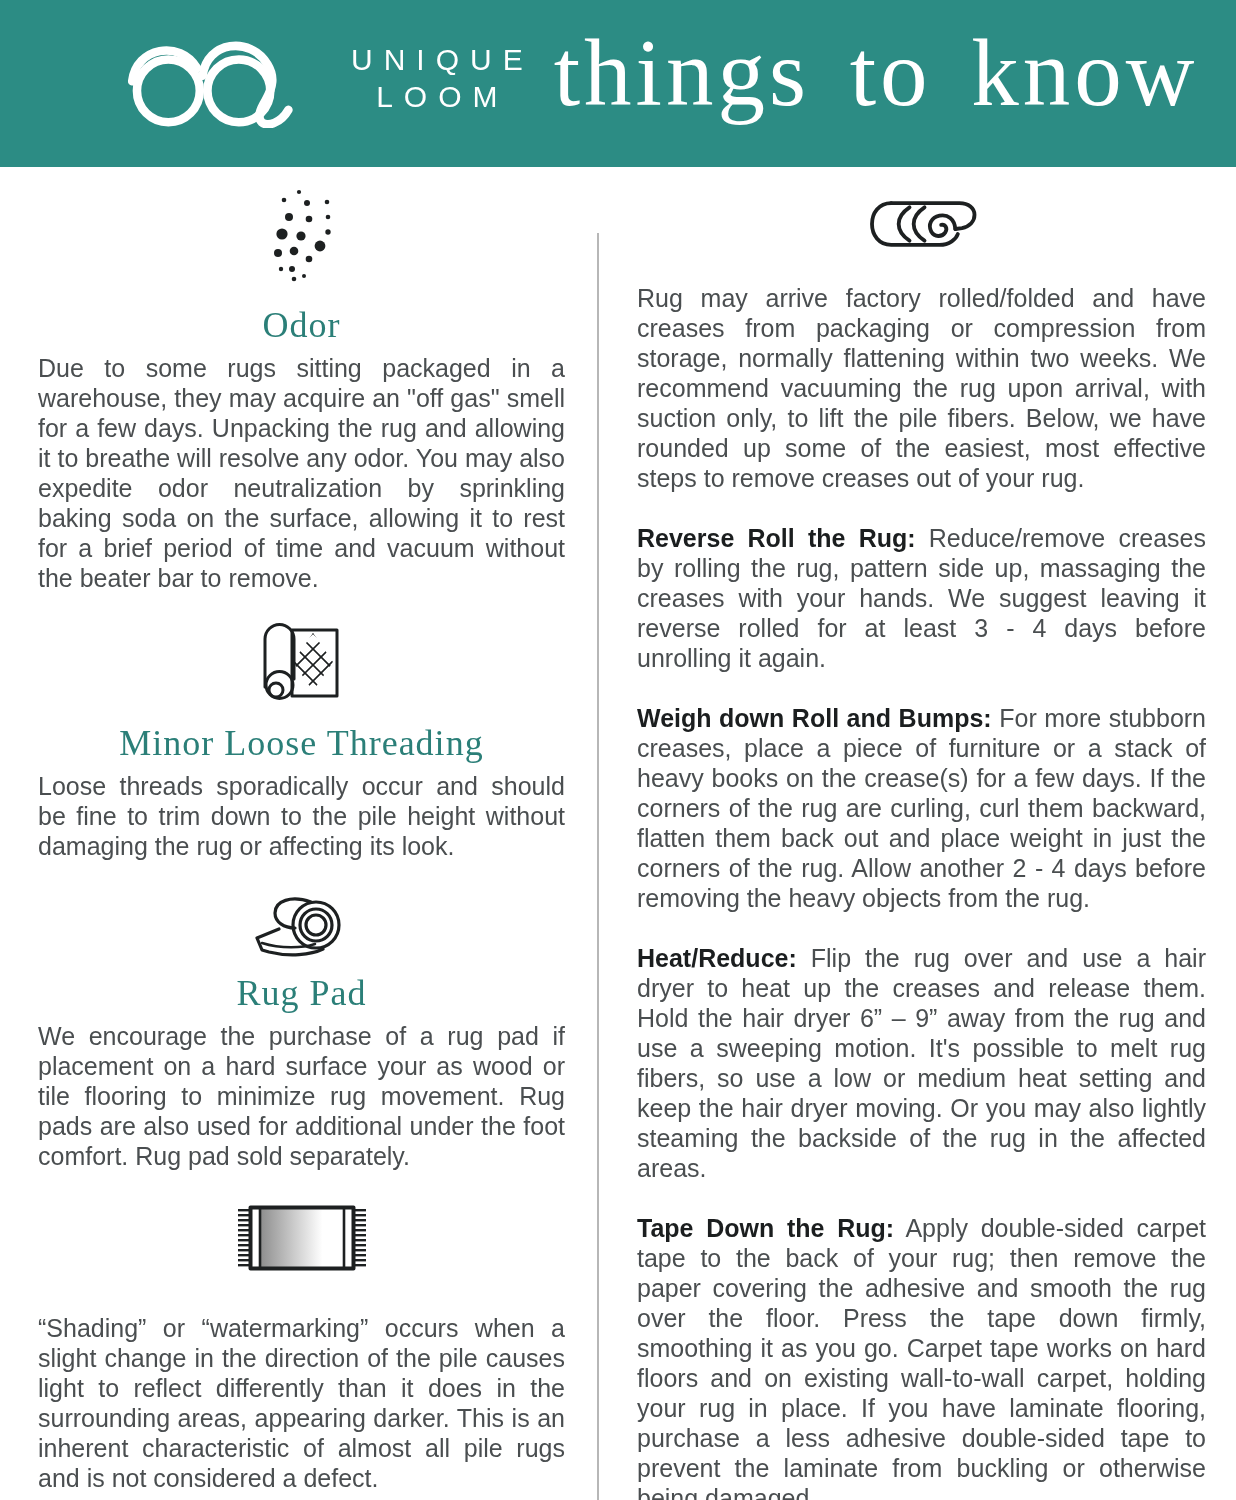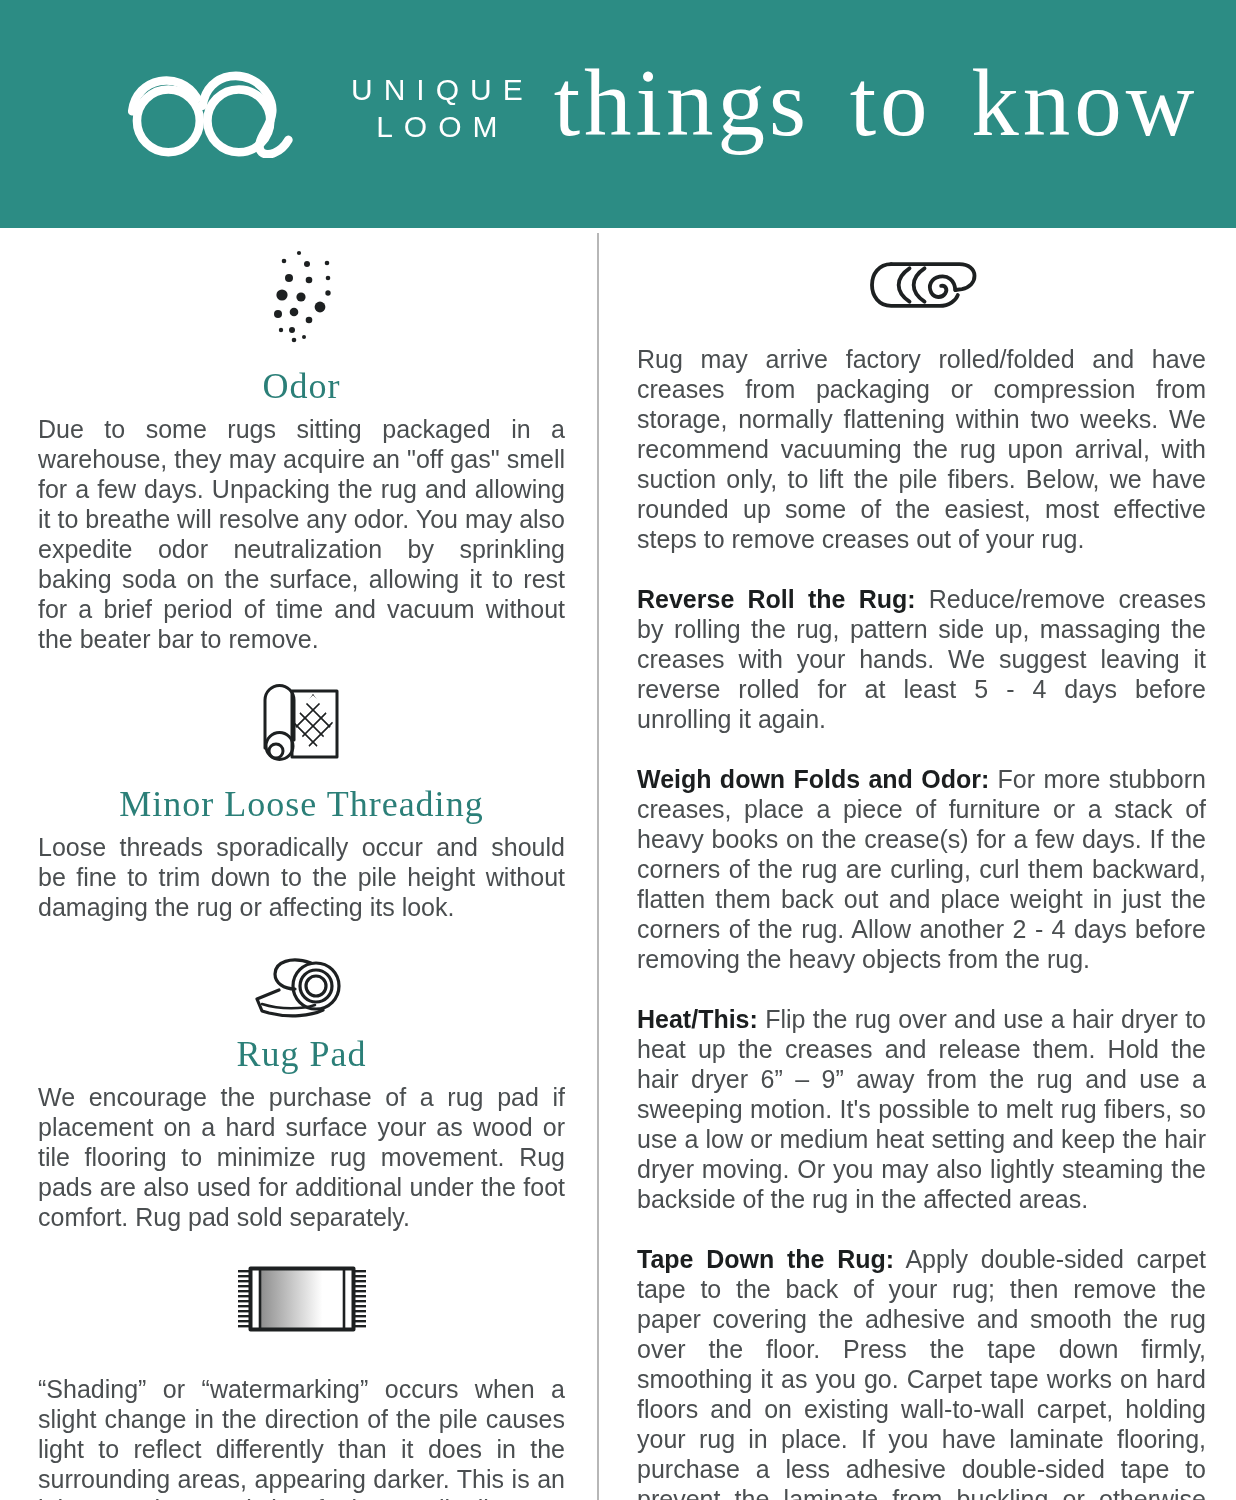--- a/index.html
+++ b/index.html
@@ -12,21 +12,21 @@
     --page-bg:#ffffff;
   }
   html,body{margin:0;padding:0;background:#fff;}
   .page{
     width:1236px;height:1500px;position:relative;overflow:hidden;
     background:var(--page-bg);
     font-family:"Liberation Sans", sans-serif;
   }
   
   .banner{
-    height:228px;background:var(--header-bg);
+    height:167px;background:var(--header-bg);
     display:flex;align-items:center;
     box-sizing:border-box;padding:0 70px 12px 118px;
   }
   .brand{display:flex;align-items:center;gap:26px;flex:0 0 auto;}
   .logo-svg{width:196px;height:100px;display:block;}
   .brand-text{
     color:#fff;font-size:30px;font-weight:400;line-height:37px;
     text-align:center;letter-spacing:11px;text-indent:11px;
   }
   .title{
@@ -217,30 +217,30 @@
             <path d="M 107,36 C 106,24 98,18 88,20 C 78,22 74,31 78,39 C 82,46 91,46 95,40 C 98,35 95,30 90,31"></path>
             <path d="M 52,10 C 43,16 39,23 39,30 C 39,37 43,44 52,50"></path>
             <path d="M 70,10 C 61,16 57,23 57,30 C 57,37 61,44 70,50"></path>
           </g>
         </svg>
       </div>
       <p class="body-text">Rug may arrive factory rolled/folded and have creases from packaging or compression from storage, normally flattening within two weeks. We recommend vacuuming the rug upon arrival, with suction only, to lift the pile fibers. Below, we have rounded up some of the easiest, most effective steps to remove creases out of your rug.</p>
 
       <p class="body-text tip">
         <b class="tip-label">Reverse Roll the Rug:</b>
-        <span>Reduce/remove creases by rolling the rug, pattern side up, massaging the creases with your hands. We suggest leaving it reverse rolled for at least 5 - 4 days before unrolling it again.</span>
-      </p>
-
-      <p class="body-text tip">
-        <b class="tip-label">Weigh down Folds and Odor:</b>
+        <span>Reduce/remove creases by rolling the rug, pattern side up, massaging the creases with your hands. We suggest leaving it reverse rolled for at least 3 - 4 days before unrolling it again.</span>
+      </p>
+
+      <p class="body-text tip">
+        <b class="tip-label">Weigh down Roll and Bumps:</b>
         <span>For more stubborn creases, place a piece of furniture or a stack of heavy books on the crease(s) for a few days. If the corners of the rug are curling, curl them backward, flatten them back out and place weight in just the corners of the rug. Allow another 2 - 4 days before removing the heavy objects from the rug.</span>
       </p>
 
       <p class="body-text tip">
-        <b class="tip-label">Heat/This:</b>
+        <b class="tip-label">Heat/Reduce:</b>
         <span>Flip the rug over and use a hair dryer to heat up the creases and release them. Hold the hair dryer 6” – 9” away from the rug and use a sweeping motion. It's possible to melt rug fibers, so use a low or medium heat setting and keep the hair dryer moving. Or you may also lightly steaming the backside of the rug in the affected areas.</span>
       </p>
 
       <p class="body-text tip">
         <b class="tip-label">Tape Down the Rug:</b>
         <span>Apply double-sided carpet tape to the back of your rug; then remove the paper covering the adhesive and smooth the rug over the floor. Press the tape down firmly, smoothing it as you go. Carpet tape works on hard floors and on existing wall-to-wall carpet, holding your rug in place. If you have laminate flooring, purchase a less adhesive double-sided tape to prevent the laminate from buckling or otherwise being damaged.</span>
       </p>
 
     </section>
   </main>

